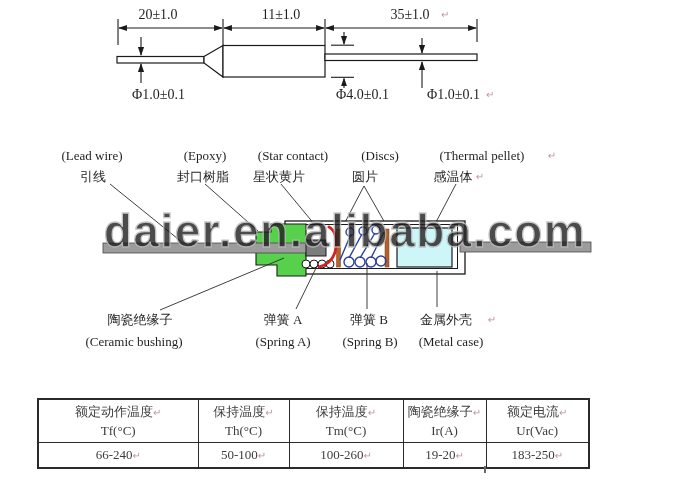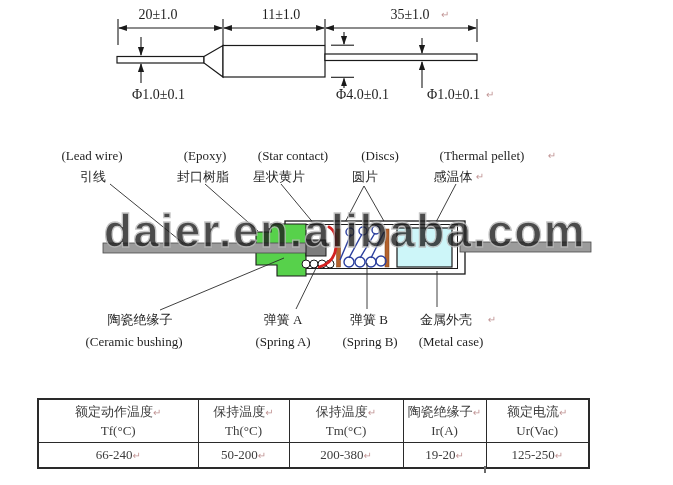--- a/index.html
+++ b/index.html
@@ -183,22 +183,22 @@
           <div><span>陶瓷绝缘子</span><span class="mark">↵</span></div>
           <div>Ir(A)</div>
         </td>
         <td class="hdr">
           <div><span>额定电流</span><span class="mark">↵</span></div>
           <div>Ur(Vac)</div>
         </td>
       </tr>
       <tr>
         <td class="val"><span>66-240</span><span class="mark">↵</span></td>
-        <td class="val"><span>50-200</span><span class="mark">↵</span></td>
-        <td class="val"><span>200-380</span><span class="mark">↵</span></td>
+        <td class="val"><span>50-100</span><span class="mark">↵</span></td>
+        <td class="val"><span>100-260</span><span class="mark">↵</span></td>
         <td class="val"><span>19-20</span><span class="mark">↵</span></td>
-        <td class="val"><span>125-250</span><span class="mark">↵</span></td>
+        <td class="val"><span>183-250</span><span class="mark">↵</span></td>
       </tr>
     </tbody>
   </table>
   <div class="tbl-artifact"></div>
 
 </div>
 
 </body></html>

